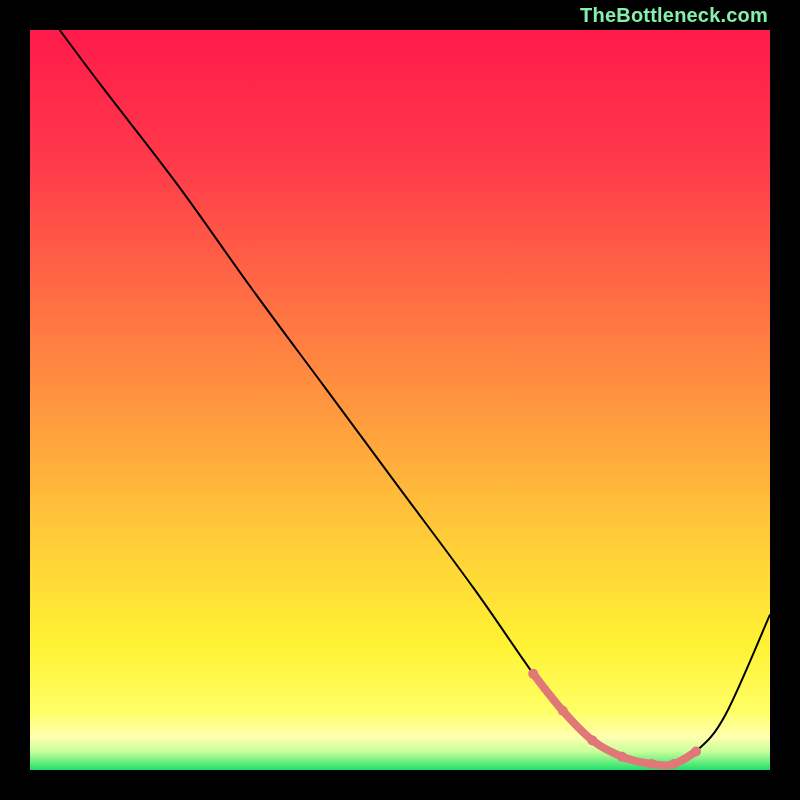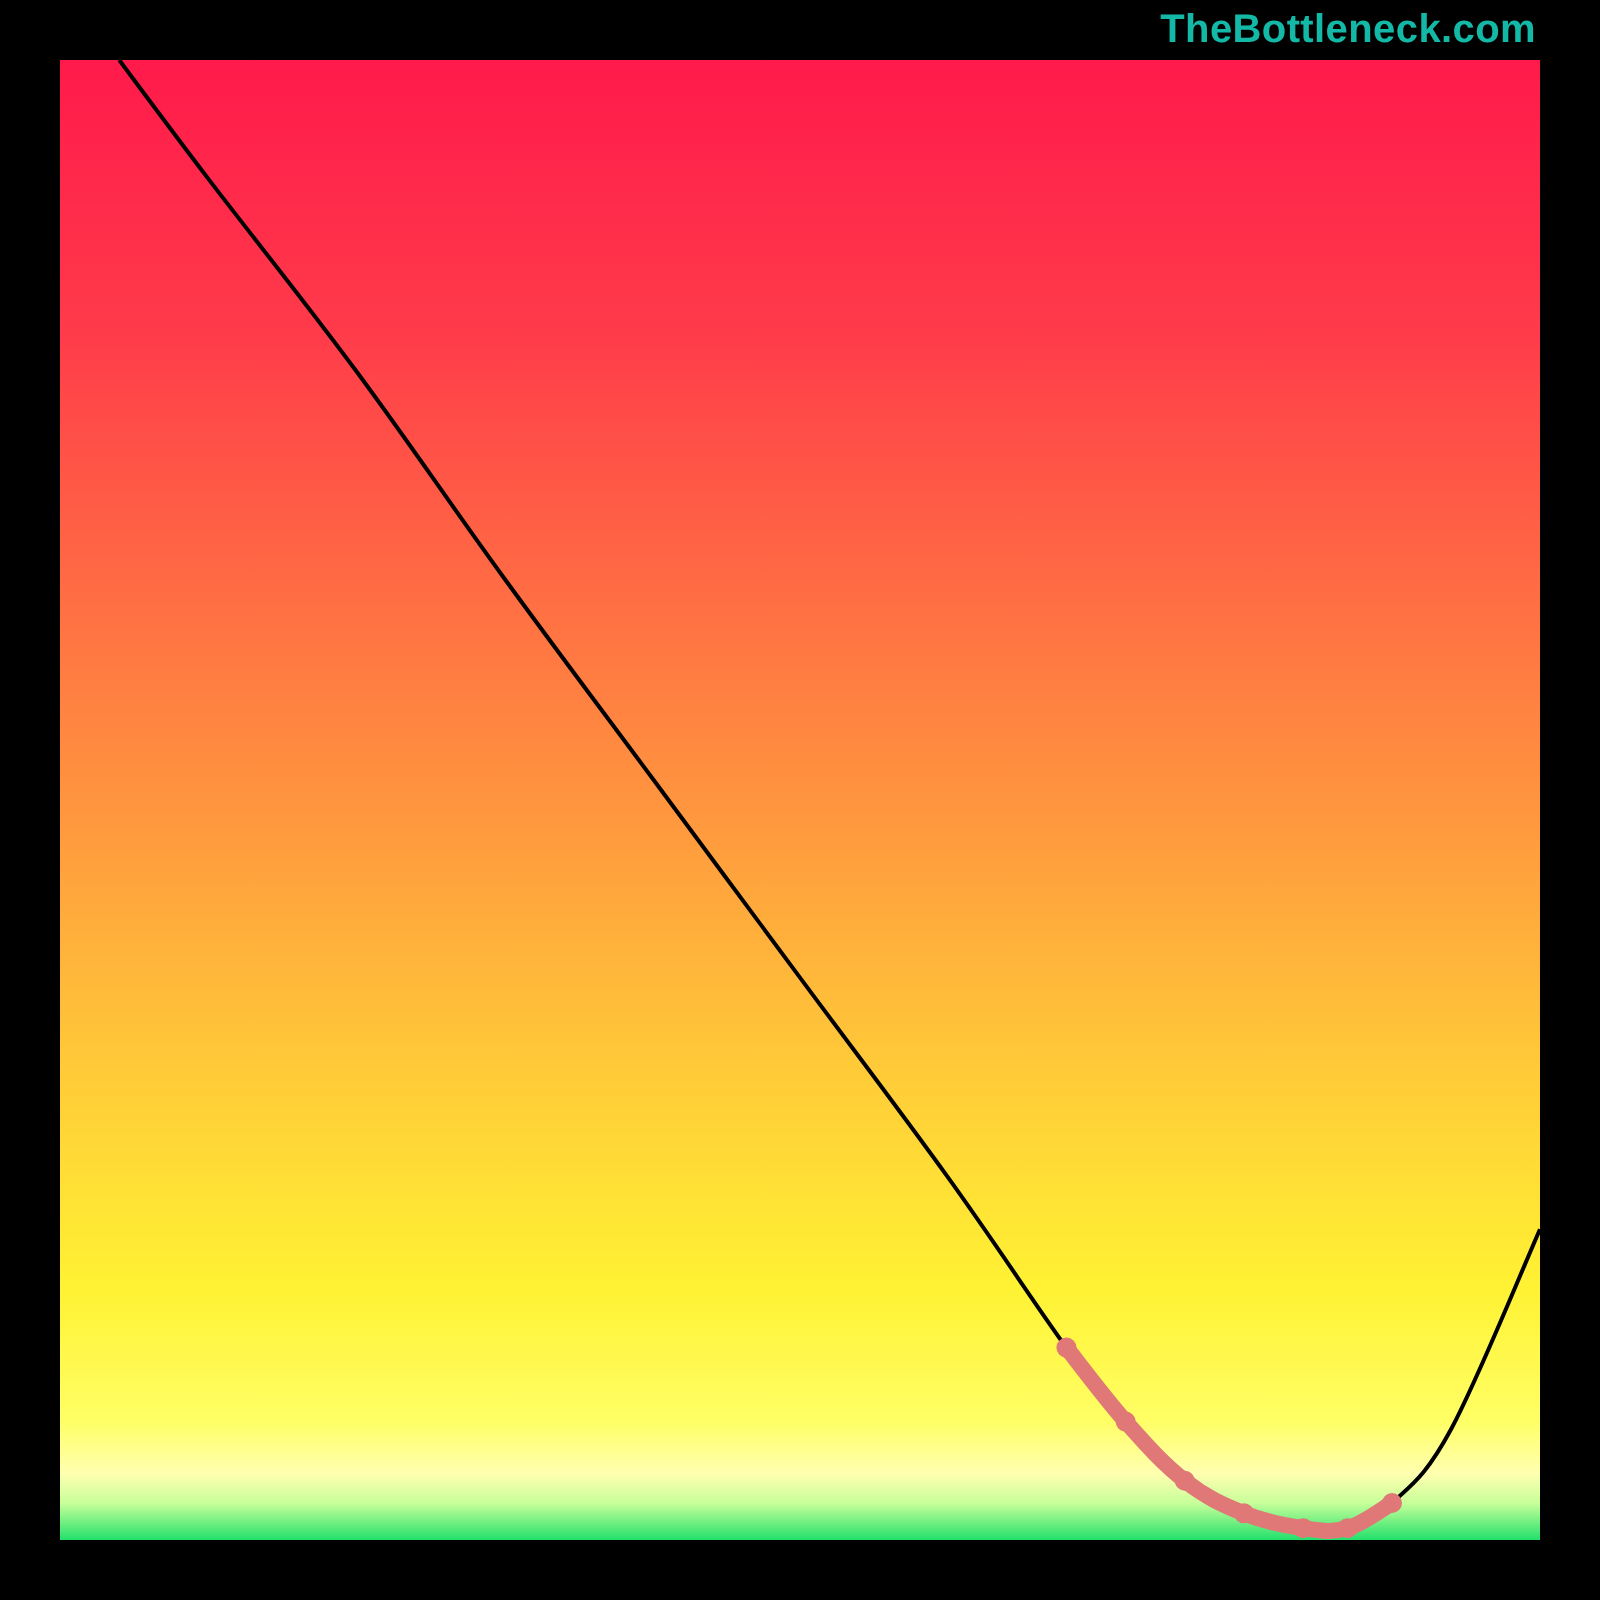--- a/index.html
+++ b/index.html
@@ -39,21 +39,21 @@
     top: 0;
     left: 0;
     width: 740px;
     height: 740px;
     display: block;
   }
   .watermark {
     position: absolute;
     top: 4px;
     right: 32px;
-    color: #14b8a6;
+    color: #86efac;
     font-size: 20px;
     font-weight: 700;
     letter-spacing: 0.2px;
     white-space: nowrap;
   }
 </style>
 </head>
 <body>
 
 <div class="frame">

